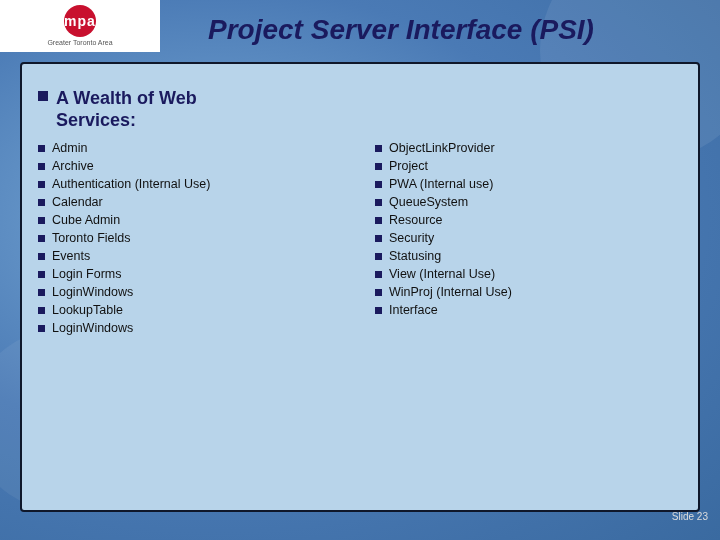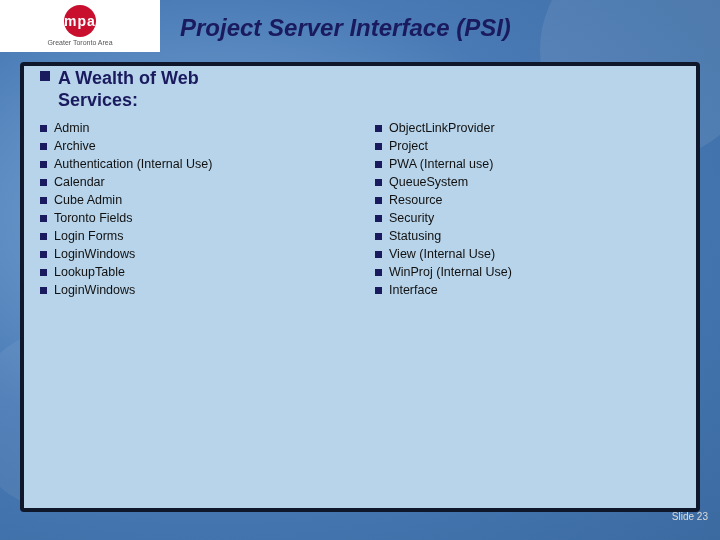--- a/index.html
+++ b/index.html
@@ -68,37 +68,38 @@
 
     
     .title-area {
       position: absolute;
       top: 14px;
       left: 180px;
       right: 20px;
     }
 
     .slide-title {
-      font-size: 24px;
+      font-size: 28px;
       font-weight: bold;
       color: #1a1a5e;
       font-style: italic;
+      margin-left: 28px;
     }
 
     
     .content-card {
       position: absolute;
       top: 62px;
       left: 20px;
       right: 20px;
       bottom: 28px;
       background: #b8d4ea;
-      border: 4px solid #0f172a;
+      border: 2px solid #0f172a;
       border-radius: 4px;
-      padding: 2px 16px;
+      padding: 24px 16px;
       display: flex;
       flex-direction: column;
     }
 
     .main-heading {
       display: flex;
       align-items: flex-start;
       margin-bottom: 10px;
     }
 
@@ -237,20 +238,24 @@
           <div class="list-item">
       <div class="mini-bullet"></div>
       <span class="item-text">Cube Admin</span>
     </div>
           <div class="list-item">
       <div class="mini-bullet"></div>
       <span class="item-text">Toronto Fields</span>
     </div>
           <div class="list-item">
       <div class="mini-bullet"></div>
+      <span class="item-text">Events</span>
+    </div>
+          <div class="list-item">
+      <div class="mini-bullet"></div>
       <span class="item-text">Login Forms</span>
     </div>
           <div class="list-item">
       <div class="mini-bullet"></div>
       <span class="item-text">LoginWindows</span>
     </div>
           <div class="list-item">
       <div class="mini-bullet"></div>
       <span class="item-text">LookupTable</span>
     </div>

